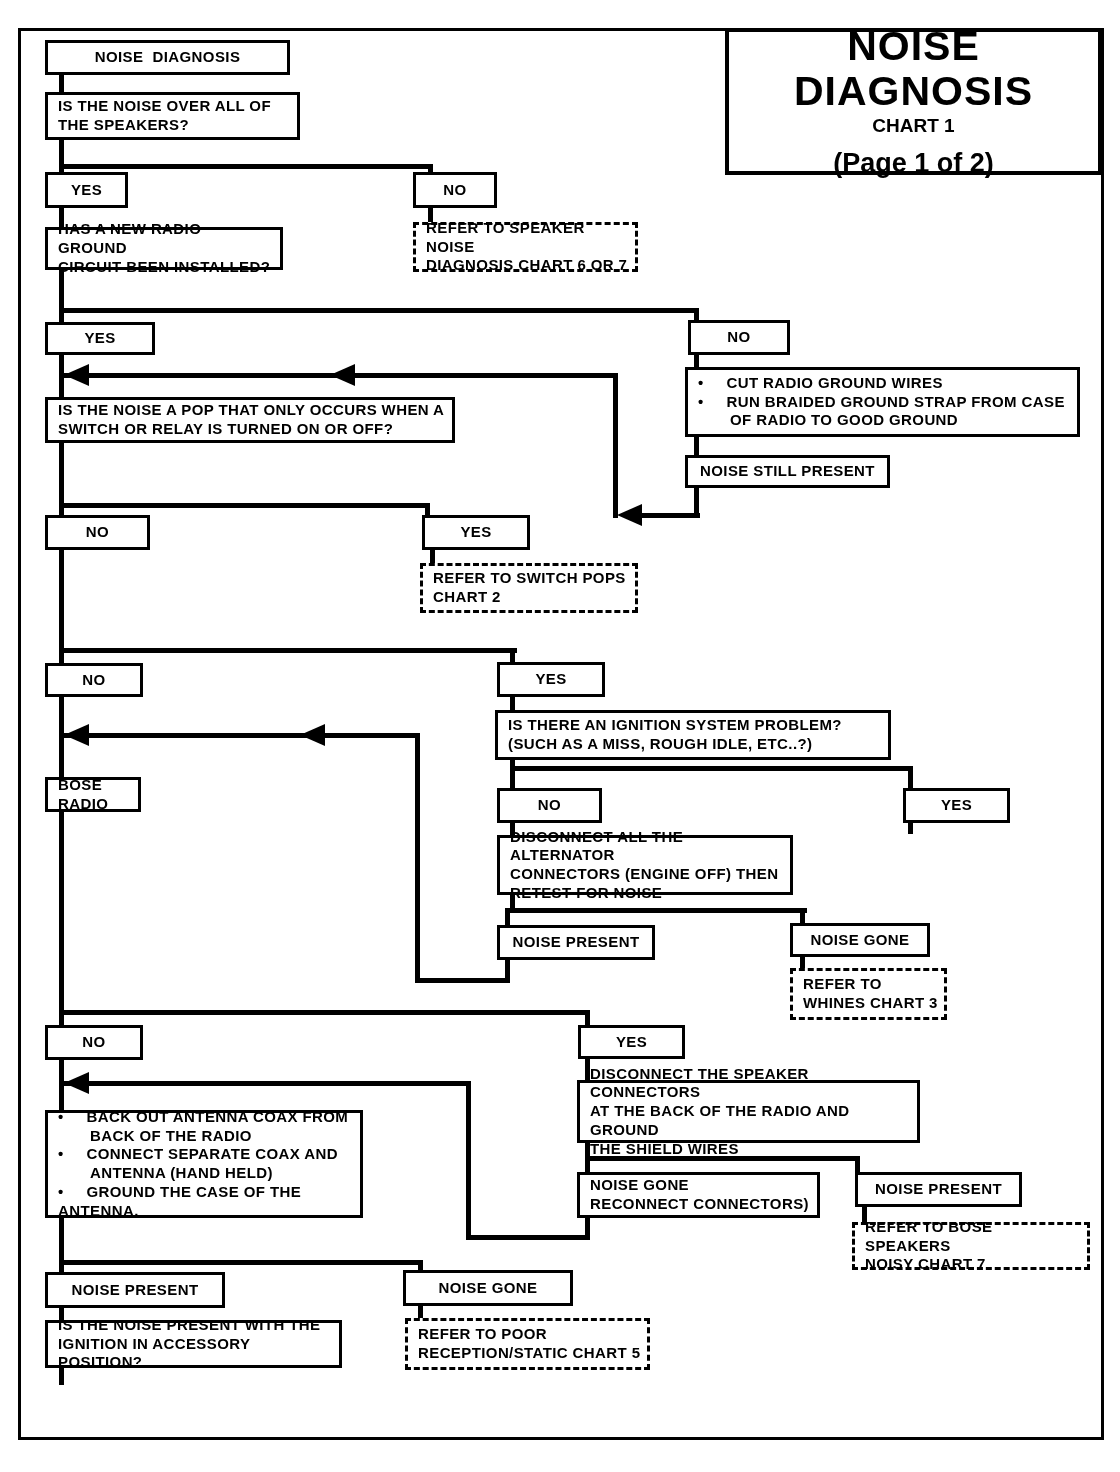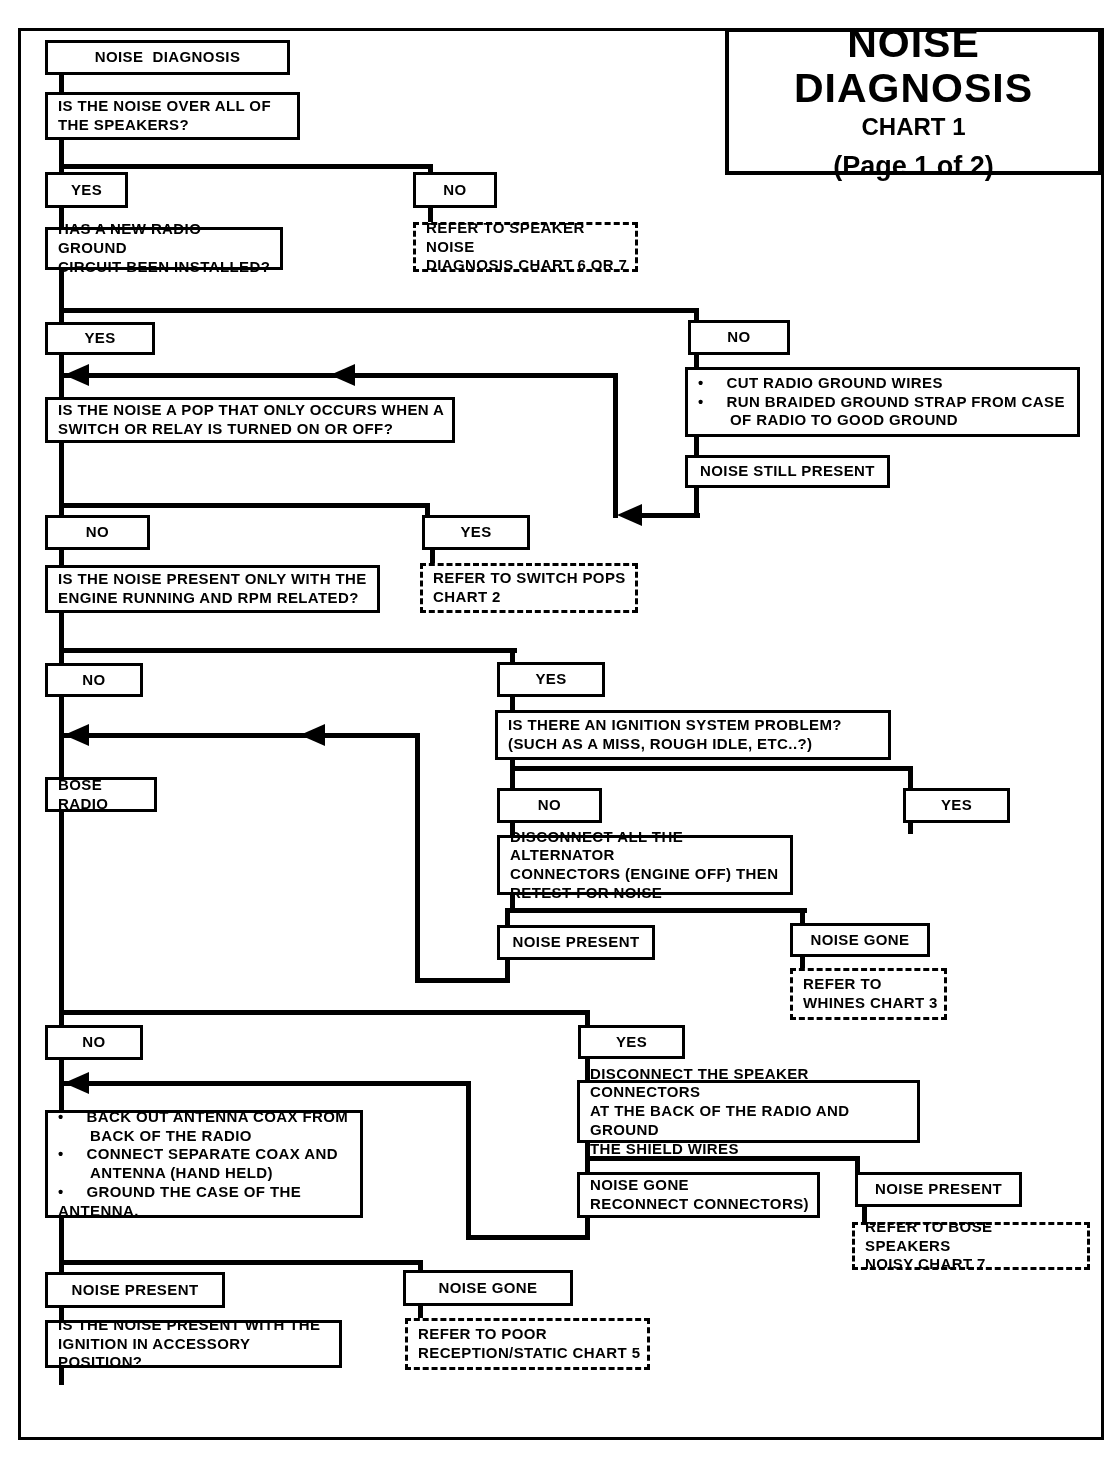--- a/index.html
+++ b/index.html
@@ -13,21 +13,21 @@
   .node{position:absolute;box-sizing:border-box;background:#fff;border:3px solid #000;
         display:flex;align-items:center;z-index:2;
         font-weight:700;font-size:15px;line-height:1.25;letter-spacing:.4px;
         white-space:pre-wrap;padding:2px 6px 2px 10px;}
   .c{justify-content:center;text-align:center;padding-left:6px;}
   .dashed{border-style:dashed;}
   .titlebox{position:absolute;box-sizing:border-box;background:#fff;border:4px solid #000;
         display:flex;flex-direction:column;align-items:center;justify-content:center;
         z-index:3;text-align:center;}
   .t1{font-weight:700;font-size:41px;letter-spacing:1px;line-height:1.1;}
-  .t2{font-weight:700;font-size:24px;line-height:1.3;}
+  .t2{font-weight:700;font-size:19px;line-height:1.3;}
   .t3{font-weight:700;font-size:27px;line-height:1.2;margin-top:8px;}
 </style>
 </head>
 <body>
 
 <div id="stage">
 
   <div class="frame" style="left:18px;top:28px;width:1080px;height:1406px;"></div>
 
   <i class="ln" style="left:59px;top:74px;width:5px;height:1311px;"></i>
@@ -111,36 +111,34 @@
   <div class="node" style="left:685px;top:367px;width:395px;height:70px;">•     CUT RADIO GROUND WIRES
 •     RUN BRAIDED GROUND STRAP FROM CASE
        OF RADIO TO GOOD GROUND</div>
   <div class="node c" style="left:685px;top:455px;width:205px;height:33px;">NOISE STILL PRESENT</div>
   <div class="node" style="left:45px;top:397px;width:410px;height:46px;">IS THE NOISE A POP THAT ONLY OCCURS WHEN A
 SWITCH OR RELAY IS TURNED ON OR OFF?</div>
   <div class="node c" style="left:45px;top:515px;width:105px;height:35px;">NO</div>
   <div class="node c" style="left:422px;top:515px;width:108px;height:35px;">YES</div>
   <div class="node dashed" style="left:420px;top:563px;width:218px;height:50px;">REFER TO SWITCH POPS
 CHART 2</div>
-  <div class="node" style="left:45px;top:565px;width:335px;height:48px;">IS THE NOISE PRESENT ONLY WITH THE
-ENGINE RUNNING AND RPM RELATED?</div>
   <div class="node c" style="left:45px;top:663px;width:98px;height:34px;">NO</div>
   <div class="node c" style="left:497px;top:662px;width:108px;height:35px;">YES</div>
   <div class="node" style="left:495px;top:710px;width:396px;height:50px;">IS THERE AN IGNITION SYSTEM PROBLEM?
 (SUCH AS A MISS, ROUGH IDLE, ETC..?)</div>
   <div class="node c" style="left:497px;top:788px;width:105px;height:35px;">NO</div>
   <div class="node c" style="left:903px;top:788px;width:107px;height:35px;">YES</div>
   <div class="node" style="left:497px;top:835px;width:296px;height:60px;">DISCONNECT ALL THE ALTERNATOR
 CONNECTORS (ENGINE OFF) THEN
 RETEST FOR NOISE</div>
   <div class="node c" style="left:497px;top:925px;width:158px;height:35px;">NOISE PRESENT</div>
   <div class="node c" style="left:790px;top:923px;width:140px;height:34px;">NOISE GONE</div>
   <div class="node dashed" style="left:790px;top:968px;width:157px;height:52px;">REFER TO
 WHINES CHART 3</div>
-  <div class="node" style="left:45px;top:777px;width:112px;height:35px;">BOSE RADIO</div>
+  <div class="node" style="left:45px;top:777px;width:96px;height:35px;">BOSE RADIO</div>
   <div class="node c" style="left:45px;top:1025px;width:98px;height:35px;">NO</div>
   <div class="node c" style="left:578px;top:1025px;width:107px;height:34px;">YES</div>
   <div class="node" style="left:45px;top:1110px;width:318px;height:108px;">•     BACK OUT ANTENNA COAX FROM
        BACK OF THE RADIO
 •     CONNECT SEPARATE COAX AND
        ANTENNA (HAND HELD)
 •     GROUND THE CASE OF THE ANTENNA.</div>
   <div class="node" style="left:577px;top:1080px;width:343px;height:63px;">DISCONNECT THE SPEAKER CONNECTORS
 AT THE BACK OF THE RADIO AND GROUND
 THE SHIELD WIRES</div>

